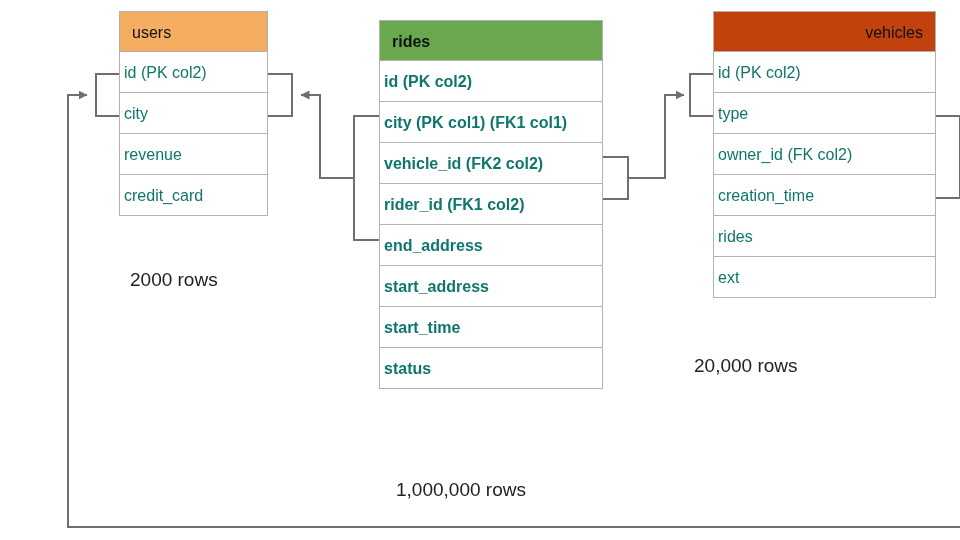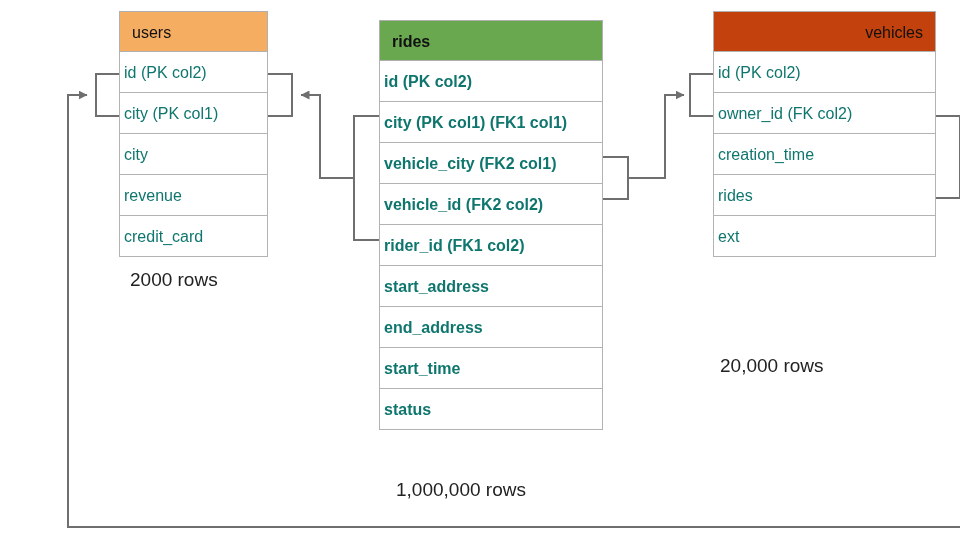--- a/index.html
+++ b/index.html
@@ -83,44 +83,43 @@
       <g>
         <path d="M912,157 L938,157 L938,527 L20,527 L20,95 L39,95" marker-end="url(#arrowL)"></path>
       </g>
 
     </g>
   </svg>
 
   <div class="table" style="left:71px;top:11px;width:149px;">
     <div class="thead" style="background:#f5ad62;">users</div>
     <div class="trow">id (PK col2)</div>
-    <div class="trow">city (PK col1)</div>
     <div class="trow">city</div>
     <div class="trow">revenue</div>
     <div class="trow">credit_card</div>
   </div>
   <div class="rowcount" style="left:82px;top:269px;">2000 rows</div>
 
   <div class="table" style="left:331px;top:20px;width:224px;font-weight:bold;">
     <div class="thead" style="background:#69a84f;">rides</div>
     <div class="trow">id (PK col2)</div>
     <div class="trow">city (PK col1) (FK1 col1)</div>
-    <div class="trow">vehicle_city (FK2 col1)</div>
     <div class="trow">vehicle_id (FK2 col2)</div>
     <div class="trow">rider_id (FK1 col2)</div>
+    <div class="trow">end_address</div>
     <div class="trow">start_address</div>
-    <div class="trow">end_address</div>
     <div class="trow">start_time</div>
     <div class="trow">status</div>
   </div>
   <div class="rowcount" style="left:348px;top:479px;">1,000,000 rows</div>
 
   <div class="table" style="left:665px;top:11px;width:223px;">
     <div class="thead" style="background:#c2410c;text-align:right;">vehicles</div>
     <div class="trow">id (PK col2)</div>
+    <div class="trow">type</div>
     <div class="trow">owner_id (FK col2)</div>
     <div class="trow">creation_time</div>
     <div class="trow">rides</div>
     <div class="trow">ext</div>
   </div>
-  <div class="rowcount" style="left:672px;top:355px;text-align:center;">20,000 rows</div>
+  <div class="rowcount" style="left:646px;top:355px;text-align:center;">20,000 rows</div>
 
 </div>
 
 </body></html>

